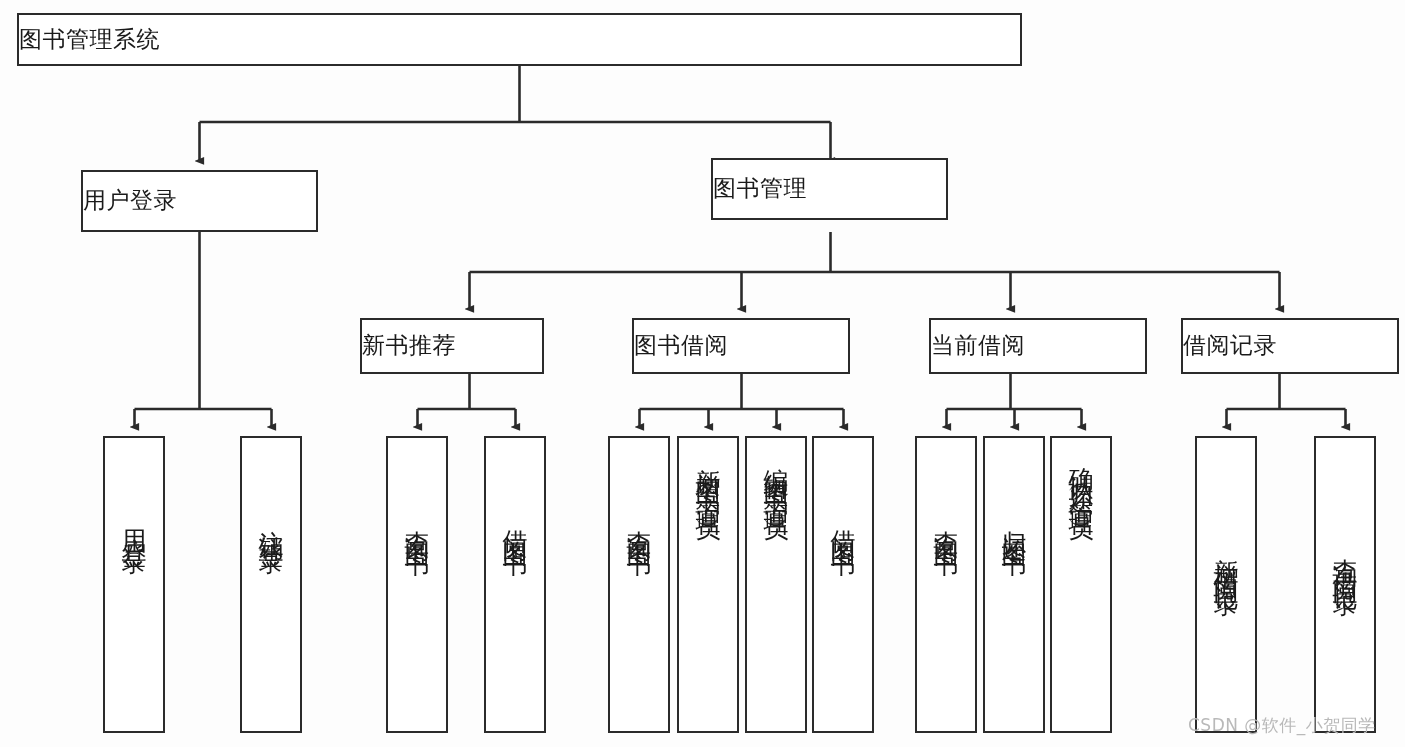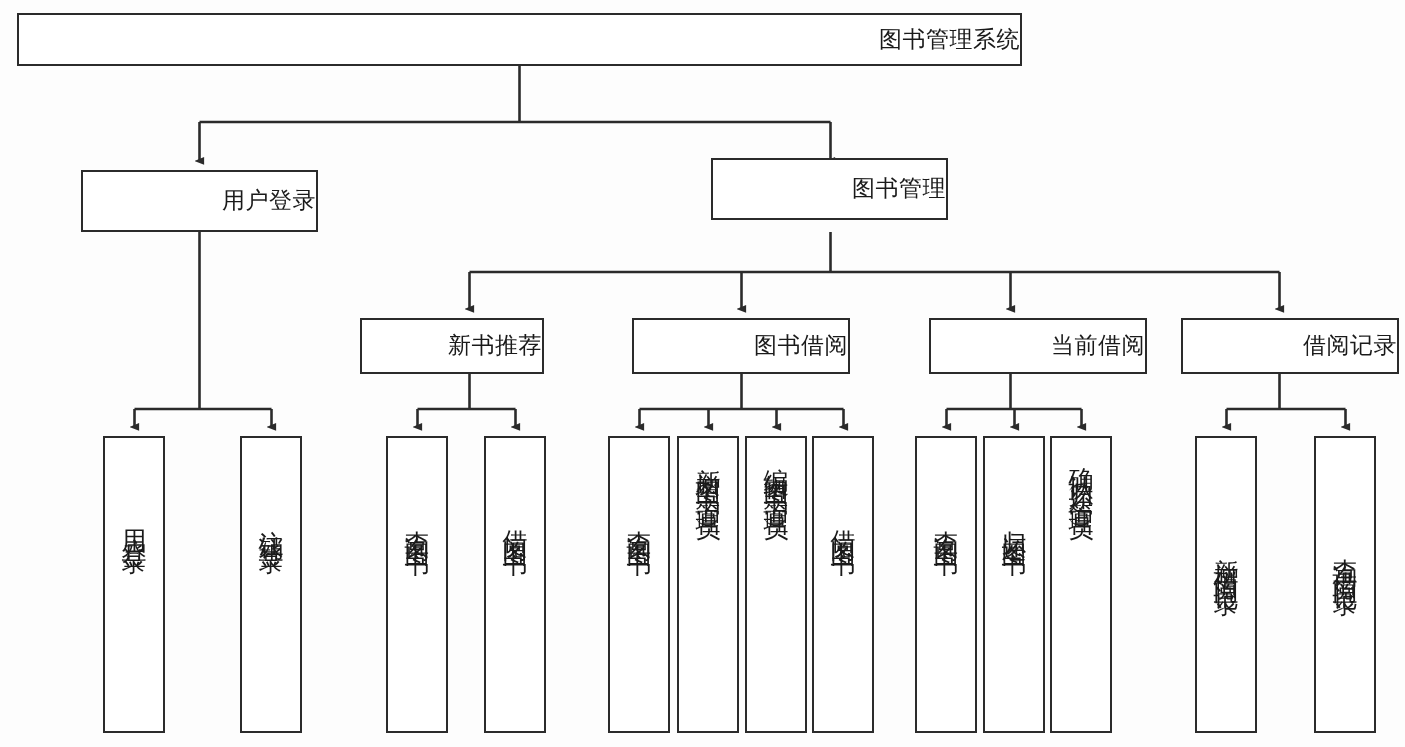--- a/index.html
+++ b/index.html
@@ -24,21 +24,21 @@
     width: 1405px;
     height: 747px;
   }
   .node {
     position: absolute;
     box-sizing: border-box;
     background: #ffffff;
     border: 2.4px solid #2b2b2b;
     display: flex;
     align-items: center;
-    justify-content: flex-end;
+    justify-content: flex-start;
   }
   .node .label {
     color: #1a1a1a;
     line-height: 1.12;
     letter-spacing: 0.5px;
     text-align: center;
     white-space: pre;
   }
   .node.h .label {
     font-size: 23px;
@@ -182,14 +182,15 @@
   <div class="node v high" id="n-lf-10" style="left: 1050px; top: 436px; width: 62px; height: 297px;">
     <span class="label">确认归还（管理员）</span>
   </div>
   <div class="node v low" id="n-lf-11" style="left: 1195px; top: 436px; width: 62px; height: 297px;">
     <span class="label">新增借阅记录</span>
   </div>
   <div class="node v low" id="n-lf-12" style="left: 1314px; top: 436px; width: 62px; height: 297px;">
     <span class="label">查询借阅记录</span>
   </div>
 
+  <div class="watermark">CSDN @软件_小贺同学</div>
 
 </div>
 
 </body></html>

